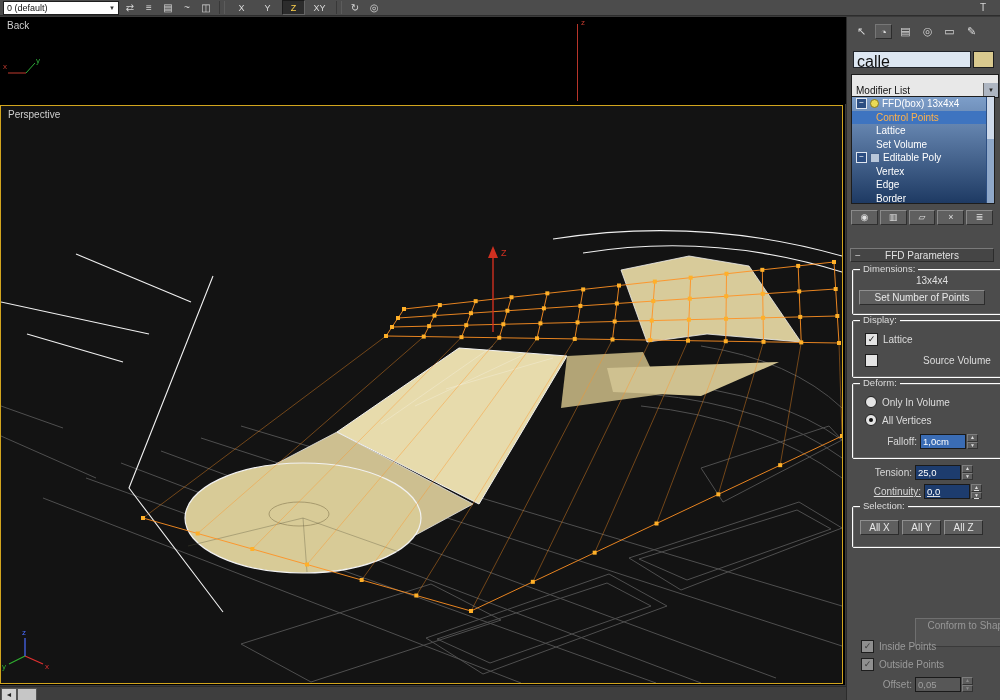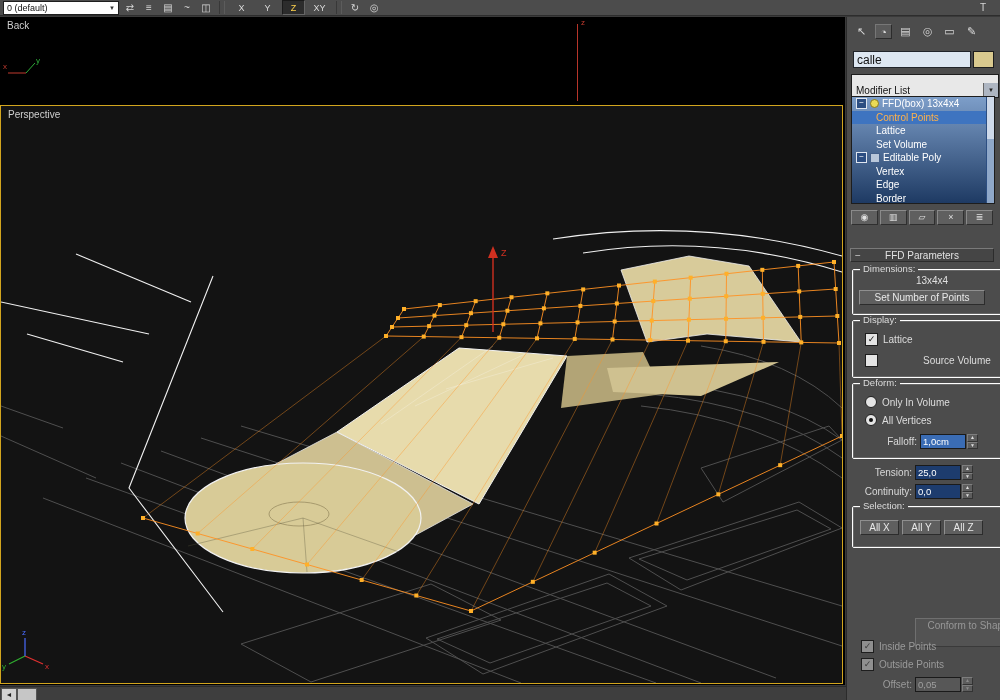--- a/index.html
+++ b/index.html
@@ -17,21 +17,21 @@
            justify-content:center;line-height:13px;}
   .tb-sep{width:4px;height:13px;border-left:1px solid #383838;border-right:1px solid #5c5c5c;margin:0 2px;}
   .axis-btn{min-width:17px;height:13px;font-size:9px;color:#dcdcdc;display:flex;align-items:center;
             justify-content:center;padding:0 2px;border:1px solid transparent;}
   .axis-btn.active{background:#2c2c2c;border:1px solid #1a1a1a;border-bottom-color:#666;
                    border-right-color:#666;color:#ffd34d;}
   .tb-right{margin-left:auto;display:flex;gap:4px;align-items:center;padding-right:6px;}
 
   
   .vp-region{position:absolute;left:0;top:17px;width:845px;height:668px;background:#000;}
-  .vp-back{position:absolute;left:0;top:0;width:845px;height:87px;background:#000;overflow:hidden;}
+  .vp-back{position:absolute;left:0;top:0;width:845px;height:87px;background:#000;overflow:hidden;padding-left:16px;}
   .vp-label{position:absolute;left:7px;top:3px;font-size:10px;color:#cfcfcf;z-index:4;}
   .back-redline{position:absolute;left:577px;top:7px;width:1px;height:77px;background:#b8352a;}
   .back-zlabel{position:absolute;left:581px;top:1px;font-size:8px;color:#c03a2e;}
   .vp-persp{position:absolute;left:0;top:88px;width:843px;height:579px;background:#131313;
             border:1px solid #d2a51e;box-sizing:border-box;overflow:hidden;}
   .vp-persp svg{position:absolute;left:0;top:0;}
 
   
   .hscroll{position:absolute;left:0;top:686px;width:846px;height:14px;background:#3e3e3e;
            border-top:1px solid #2a2a2a;}
@@ -39,21 +39,21 @@
             border:1px solid #555;font-size:7px;color:#222;text-align:center;line-height:11px;}
   .hs-thumb{position:absolute;left:17px;top:1px;width:18px;height:11px;background:#c6c6c6;border:1px solid #555;}
 
   
   .panel{position:absolute;left:846px;top:17px;width:154px;height:683px;background:#4c4c4c;
          border-left:1px solid #2b2b2b;box-sizing:border-box;font-size:10px;color:#ddd;}
   .tabs{position:absolute;left:6px;top:7px;display:flex;gap:5px;}
   .tab{width:17px;height:15px;color:#d8d8d8;font-size:11px;text-align:center;line-height:15px;}
   .tab.active{background:#5a5a5a;border:1px solid #777;border-bottom-color:#2c2c2c;border-right-color:#2c2c2c;box-sizing:border-box;}
   .obj-name{position:absolute;left:6px;top:34px;width:110px;height:13px;background:#dde7f2;color:#101010;
-            font-size:12px;padding:1px 3px;border:1px solid #20242a;}
+            font-size:16px;padding:1px 3px;border:1px solid #20242a;}
   .obj-color{position:absolute;left:126px;top:34px;width:19px;height:15px;background:#d9c98e;border:1px solid #1d1d1d;}
   .mod-list{position:absolute;left:4px;top:57px;width:142px;height:14px;background:#e8e8e8;border:1px solid #1d1d1d;
             color:#111;display:flex;align-items:center;justify-content:space-between;padding:8px 0 0 4px;}
   .mod-list .dd{width:14px;height:100%;background:#aeb6c2;color:#222;font-size:6px;text-align:center;line-height:14px;border-left:1px solid #666;}
 
   .stack{position:absolute;left:4px;top:79px;width:142px;height:106px;border:1px solid #1d1d1d;
          background:linear-gradient(#7d9ec9,#1e3a63);overflow:hidden;color:#fff;}
   .srow{height:13.5px;line-height:13.5px;white-space:nowrap;padding-left:4px;display:flex;align-items:center;}
   .srow.lvl1{padding-left:24px;}
   .srow.sel{background:#3e74c0;color:#ffb14a;}
@@ -428,21 +428,21 @@
     </div>
 
     <div class="sprow" style="left:5px;top:448px;width:138px;">
       <span class="splabel">Tension:</span>
       <span class="numfield navy">25,0</span>
       <span class="spinner">
         <span class="spin">▲</span>
         <span class="spin">▼</span>
       </span>
     </div>
-    <div class="sprow" style="left:5px;top:467px;width:138px;">
+    <div class="sprow" style="left:14px;top:467px;width:138px;text-decoration:underline;">
       <span class="splabel">Continuity:</span>
       <span class="numfield navy">0,0</span>
       <span class="spinner">
         <span class="spin">▲</span>
         <span class="spin">▼</span>
       </span>
     </div>
 
     <div class="grp" style="left:5px;top:489px;width:138px;height:40px;">
       <span class="grp-title">Selection:</span>

